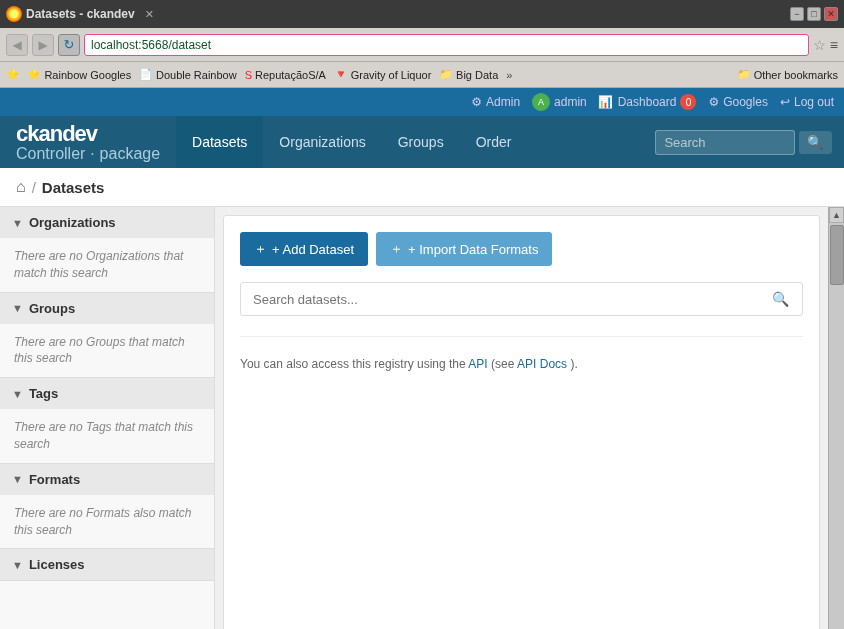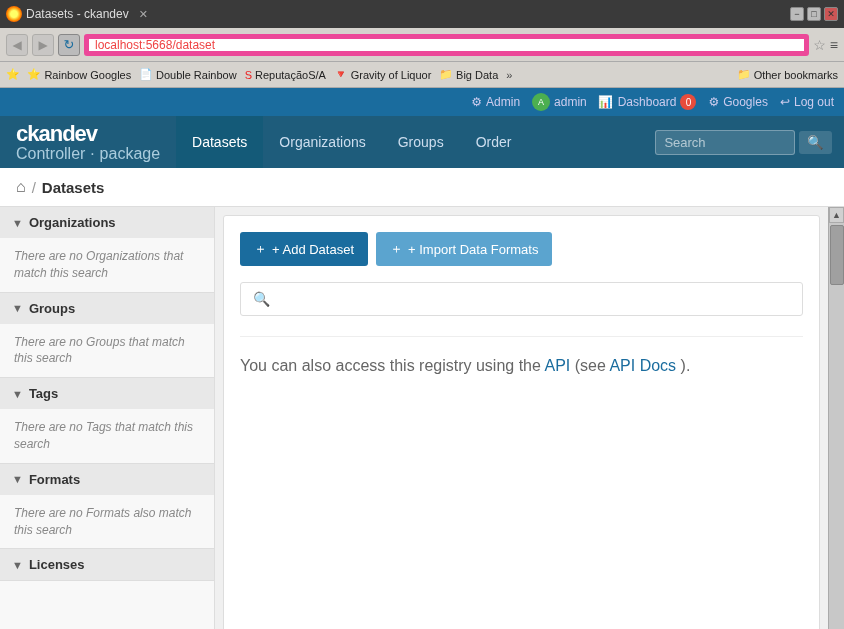--- a/index.html
+++ b/index.html
@@ -10,21 +10,21 @@
     .title-bar { background: #3a3a3a; display: flex; align-items: center; justify-content: space-between; padding: 4px 6px; height: 28px; }
     .title-bar-left { display: flex; align-items: center; gap: 4px; }
     .win-controls { display: flex; gap: 3px; }
     .win-btn { width: 14px; height: 14px; border-radius: 2px; border: 1px solid #888; background: #bbb; font-size: 9px; display: flex; align-items: center; justify-content: center; cursor: pointer; color: #333; }
 
     
     .address-bar { background: #d6d3ce; display: flex; align-items: center; padding: 3px 6px; gap: 4px; height: 34px; border-bottom: 1px solid #aaa; }
     .nav-btn { background: #bbb; border: 1px solid #888; border-radius: 3px; width: 22px; height: 22px; display: flex; align-items: center; justify-content: center; cursor: pointer; color: #555; font-size: 12px; }
     .nav-btn.disabled { opacity: 0.5; }
     .refresh-btn { font-size: 13px; color: #1a6c9e; }
-    .url-bar { flex: 1; background: white; border: 5px solid #ec4899; border-radius: 3px; padding: 2px 6px; font-size: 12px; color: #ef4444; height: 22px; display: flex; align-items: center; }
+    .url-bar { flex: 1; background: white; border: 1px solid #ec4899; border-radius: 3px; padding: 2px 6px; font-size: 12px; color: #14532d; height: 22px; display: flex; align-items: center; }
     .bookmark-btn { color: #888; font-size: 14px; }
     .menu-btn { color: #555; font-size: 14px; }
 
     
     .bookmarks-bar { background: #d6d3ce; display: flex; align-items: center; padding: 2px 6px; gap: 8px; height: 26px; border-bottom: 1px solid #aaa; font-size: 11px; }
     .bookmark-item { display: flex; align-items: center; gap: 3px; color: #222; cursor: pointer; white-space: nowrap; }
     .more-bookmarks { color: #444; cursor: pointer; }
 
     
     .page-content { background: #f5f5f5; }
@@ -67,37 +67,37 @@
     .action-buttons { display: flex; gap: 8px; margin-bottom: 16px; }
     .btn-primary { background: #1a6c9e; color: white; border: none; padding: 8px 14px; border-radius: 3px; cursor: pointer; font-size: 13px; display: flex; align-items: center; gap: 5px; }
     .btn-secondary { background: #5ba4cf; color: white; border: none; padding: 8px 14px; border-radius: 3px; cursor: pointer; font-size: 13px; display: flex; align-items: center; gap: 5px; }
     .search-datasets { width: 100%; border: 1px solid #ddd; border-radius: 3px; padding: 8px 12px; font-size: 13px; color: #999; margin-bottom: 16px; display: flex; align-items: center; justify-content: space-between; background: white; }
     .search-datasets input { border: none; outline: none; flex: 1; font-size: 13px; color: #666; }
     .search-icon-grey { color: #bbb; font-size: 14px; }
     .no-datasets { font-size: 20px; color: #444; margin-bottom: 12px; font-weight: bold; }
     .order-by { display: flex; align-items: center; gap: 8px; color: #666; font-size: 13px; float: right; }
     .order-select { border: 1px solid #ccc; border-radius: 3px; padding: 4px 8px; font-size: 13px; color: #333; }
     .content-divider { clear: both; border: none; border-top: 1px solid #eee; margin: 20px 0; }
-    .api-info { font-size: 16px; color: #666; }
+    .api-info { font-size: 12px; color: #666; }
     .api-link { color: #1a6c9e; text-decoration: none; }
 
     
     .scrollbar { width: 16px; background: #c8c8c8; border-left: 1px solid #aaa; display: flex; flex-direction: column; align-items: center; }
     .scroll-arrow { width: 100%; height: 16px; background: #d0d0d0; display: flex; align-items: center; justify-content: center; cursor: pointer; font-size: 9px; color: #555; border: 1px solid #aaa; }
     .scroll-thumb { width: 14px; height: 60px; background: #a0a0a0; border-radius: 2px; margin-top: 2px; border: 1px solid #888; }
   </style>
 </head>
 <body>
 
 <div class="browser-chrome">
 
   <div class="title-bar">
     <div class="title-bar-left">
       <div style="width:16px;height:16px;background:radial-gradient(circle, #ff6 30%, #f80 60%, #c00 100%);border-radius:50%;"></div>
-      <span style="color:#ddd;font-size:12px;">Datasets - ckandev</span>
+      <span style="color:#ddd;font-size:12px;font-weight:bold;">Datasets - ckandev</span>
       <span style="color:#aaa;font-size:11px;margin-left:6px;cursor:pointer;">✕</span>
     </div>
     <div class="win-controls">
       <div class="win-btn">−</div>
       <div class="win-btn">□</div>
       <div class="win-btn" style="background:#c55;">✕</div>
     </div>
   </div>
 
   <div class="address-bar">
@@ -251,20 +251,21 @@
           <span>＋</span>
           <span>+ Add Dataset</span>
         </button>
         <button class="btn-secondary">
           <span>＋</span>
           <span>+ Import Data Formats</span>
         </button>
       </div>
 
       <div class="search-datasets">
+        <input type="text" style="border: none; outline: none; flex: 1 1 0%; font-size: 13px; color: rgb(102, 102, 102); width: 100%;" placeholder="Search datasets...">
         <span class="search-icon-grey">🔍</span>
       </div>
 
 
       <hr class="content-divider">
 
       <div class="api-info">
         <span>You can also access this registry using the</span>
         <a href="#" class="api-link">API</a>
         <span>(see</span>

